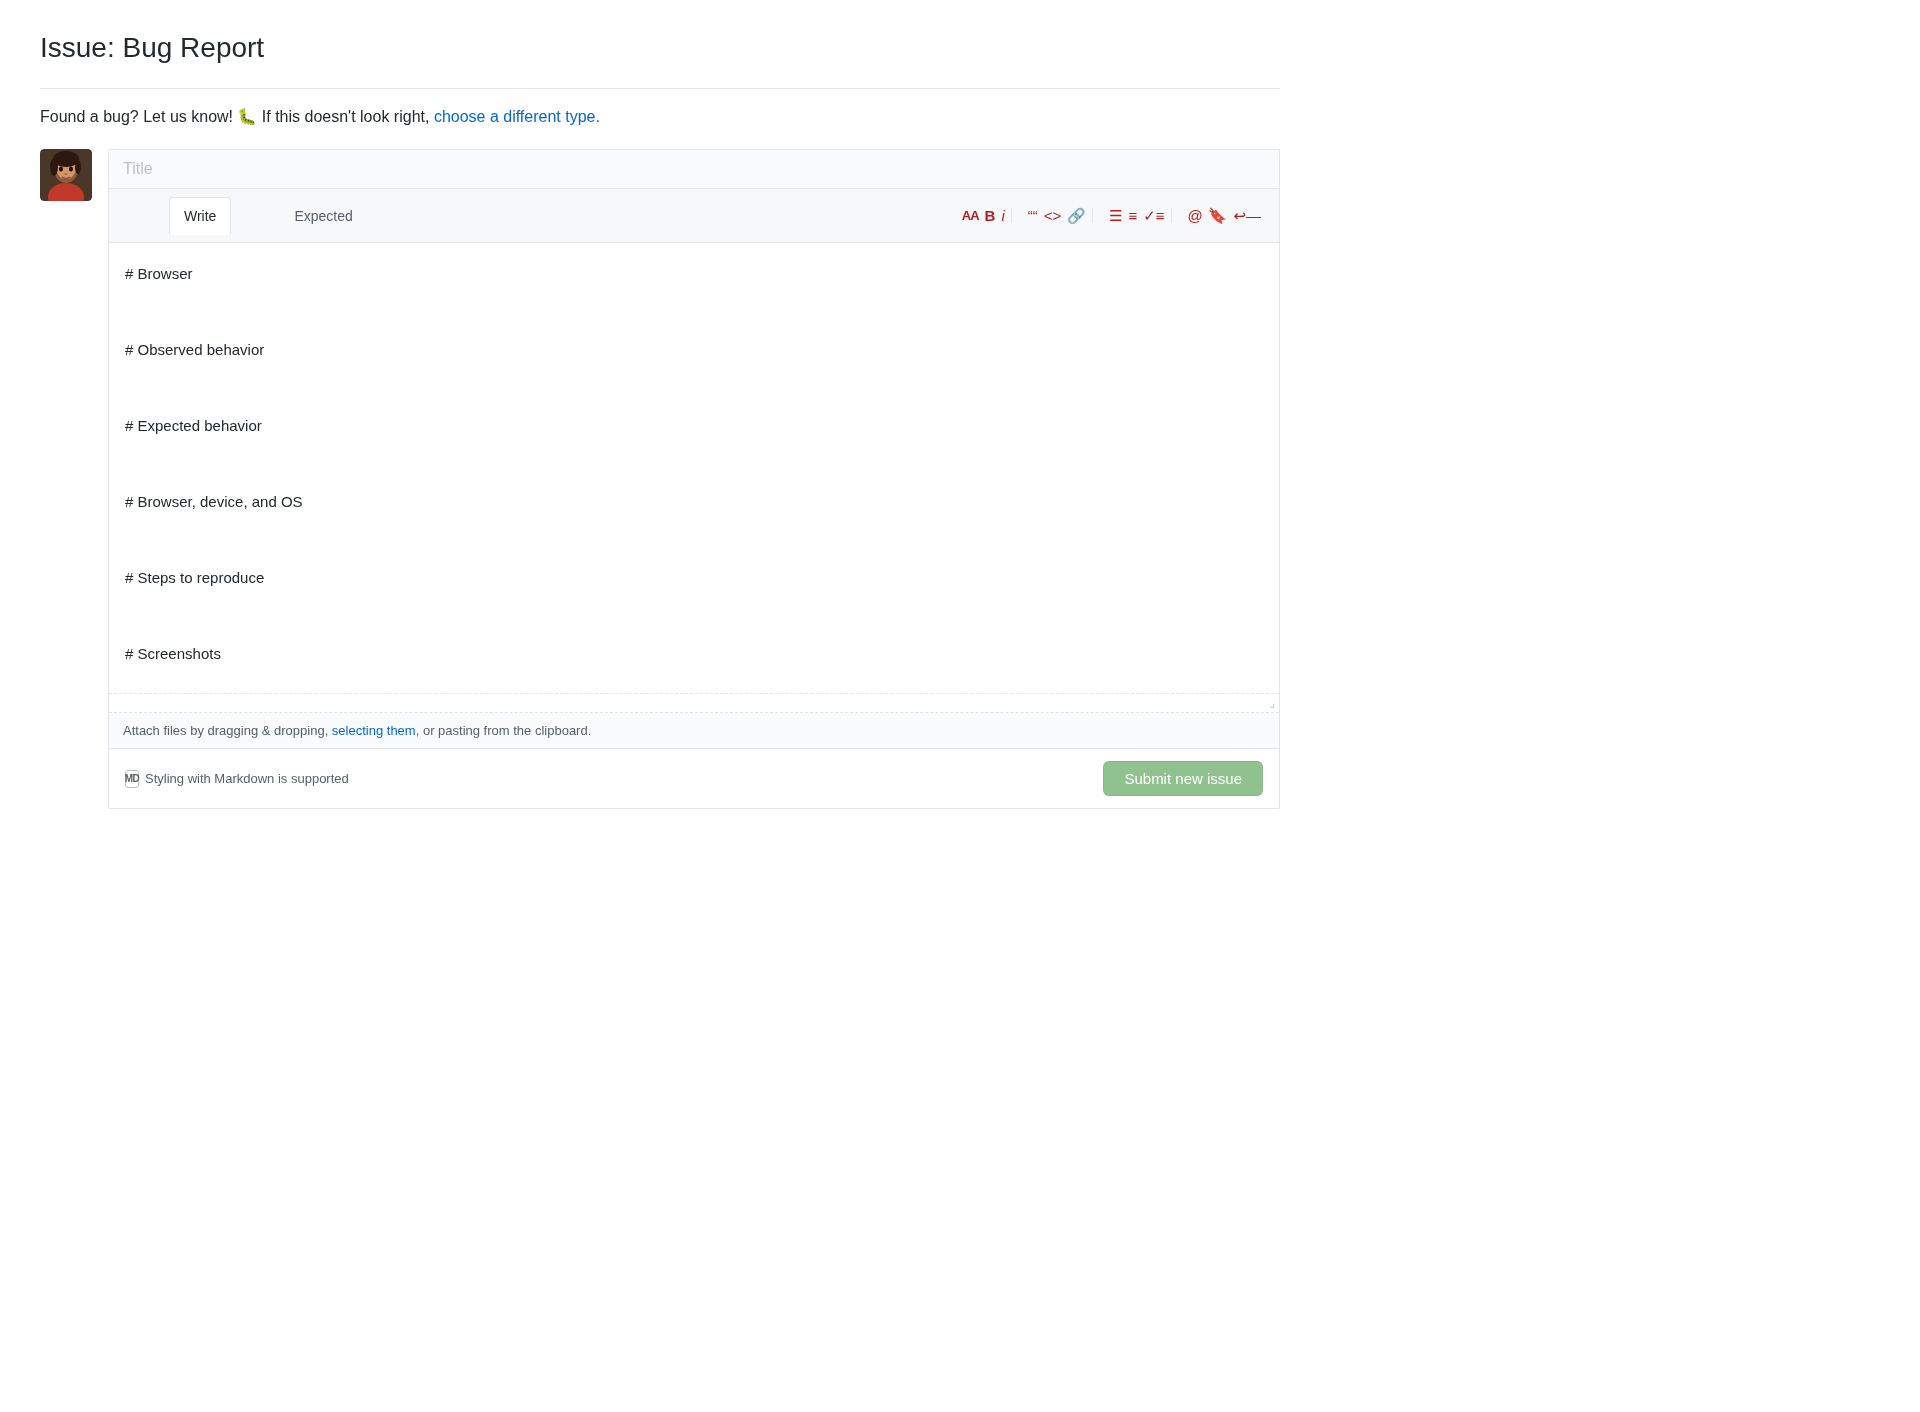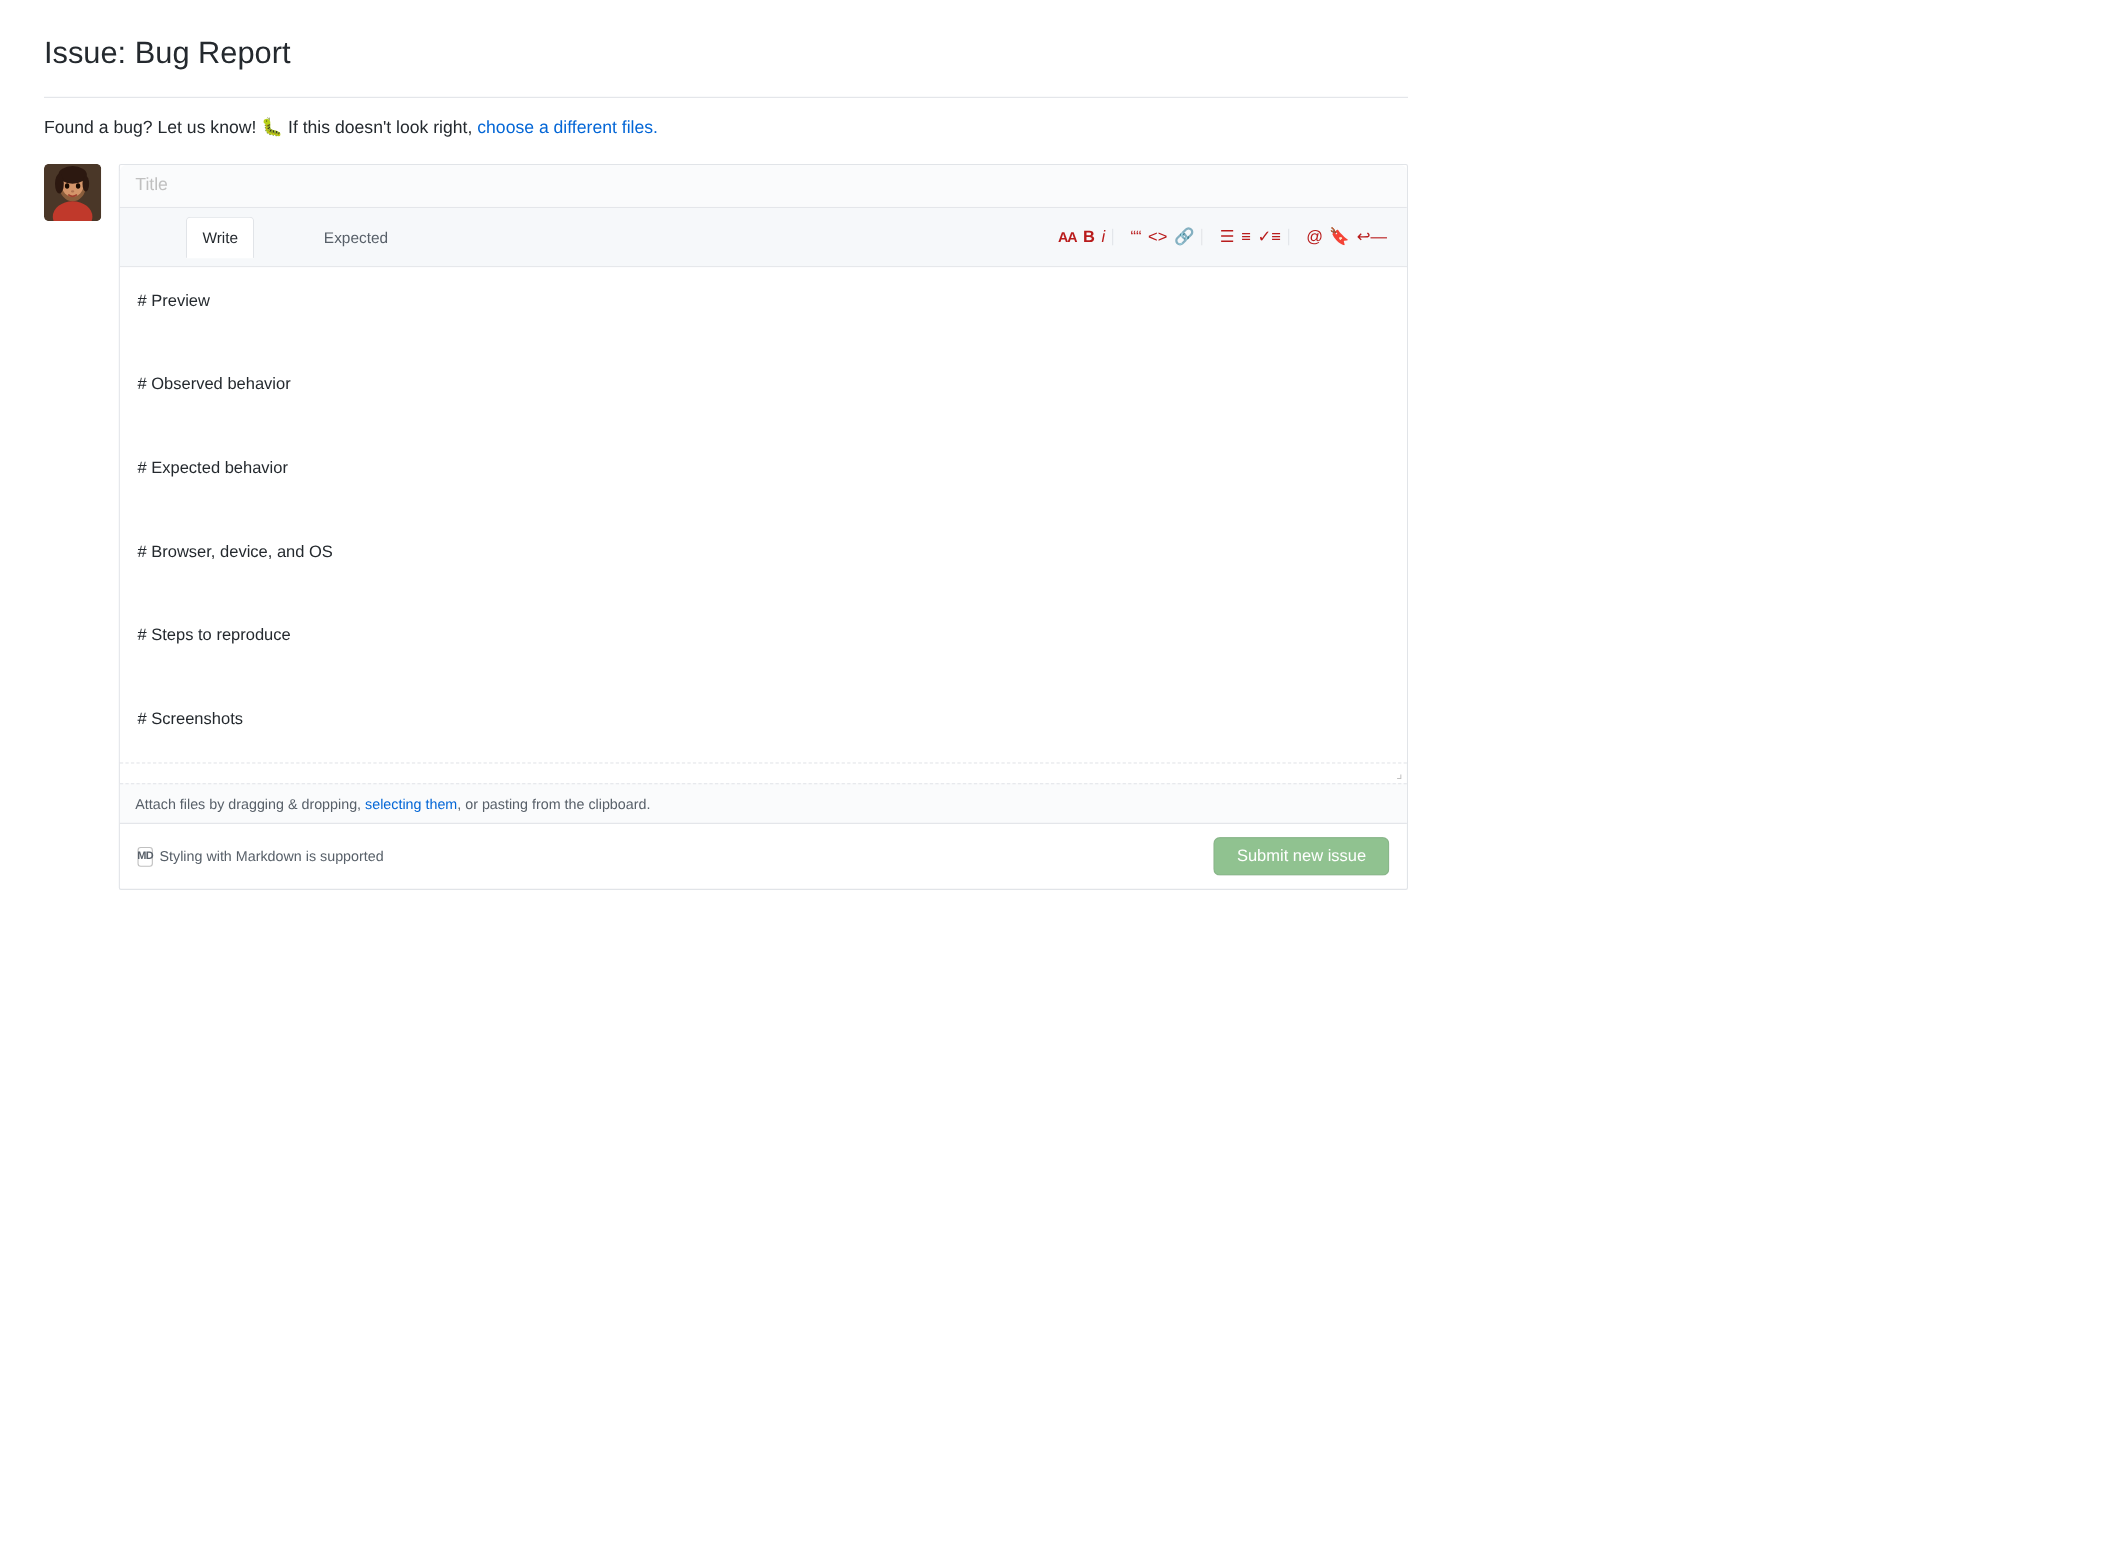--- a/index.html
+++ b/index.html
@@ -250,21 +250,21 @@
       opacity: 0.85;
     }
   </style>
 </head>
 <body>
 
 <h1 class="page-title">Issue: Bug Report</h1>
 <hr class="page-divider">
 
 <p class="subtitle">
-  <span>Found a bug? Let us know! 🐛 If this doesn't look right,&nbsp;</span><a href="#">choose a different files.</a>
+  <span>Found a bug? Let us know! 🐛 If this doesn't look right,&nbsp;</span><a href="#">choose a different type.</a>
 </p>
 
 <div class="form-area">
 
   <svg class="avatar-svg" viewBox="0 0 52 52" xmlns="http://www.w3.org/2000/svg">
     <rect width="52" height="52" rx="4" fill="#4a3728"></rect>
 
     <ellipse cx="26" cy="20" rx="12" ry="14" fill="#8B5E3C"></ellipse>
     <ellipse cx="26" cy="48" rx="18" ry="14" fill="#c0392b"></ellipse>
     <ellipse cx="26" cy="19" rx="10" ry="11" fill="#d4956a"></ellipse>
@@ -313,21 +313,21 @@
           <span class="toolbar-icon">@</span>
           <span class="toolbar-icon">🔖</span>
           <span class="toolbar-icon">↩—</span>
         </div>
       </div>
     </div>
 
     
     <div class="editor-content">
       <div class="editor-content-text">
-        <p># Preview</p>
+        <p># Browser</p>
         <p>&nbsp;</p>
         <p># Observed behavior</p>
         <p>&nbsp;</p>
         <p># Expected behavior</p>
         <p>&nbsp;</p>
         <p># Browser, device, and OS</p>
         <p>&nbsp;</p>
         <p># Steps to reproduce</p>
         <p>&nbsp;</p>
         <p># Screenshots</p>

